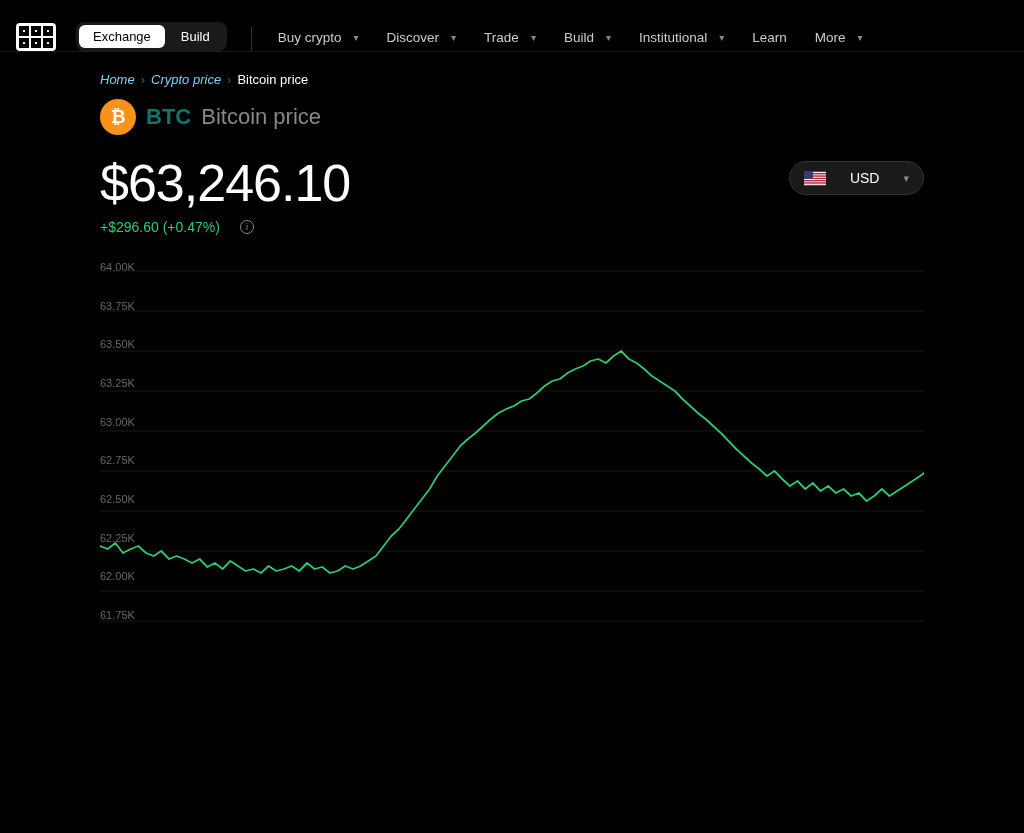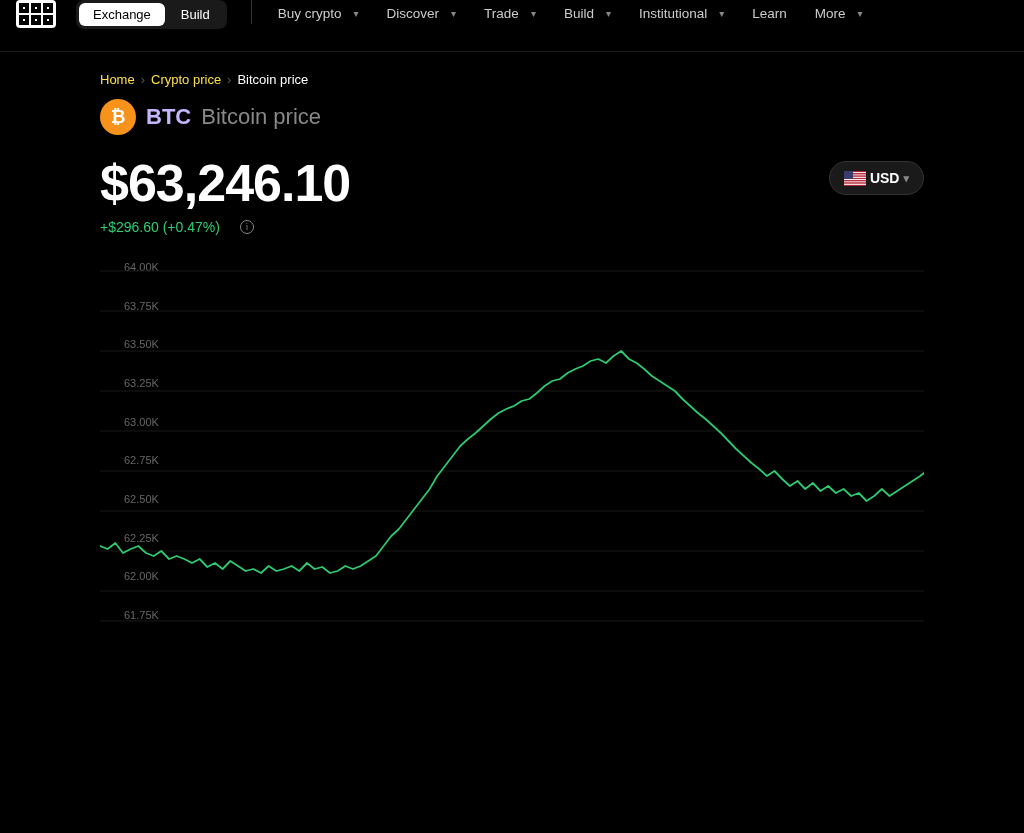--- a/index.html
+++ b/index.html
@@ -8,21 +8,21 @@
       color: #fff;
       font-family: -apple-system, BlinkMacSystemFont, 'Segoe UI', sans-serif;
       width: 1024px;
       min-height: 833px;
       overflow-x: hidden;
     }
 
     
     nav {
       display: flex;
-      align-items: flex-start;
+      align-items: flex-end;
       height: 52px;
       padding: 0 16px;
       border-bottom: 1px solid #1a1a1a;
       gap: 8px;
     }
     .logo {
       display: flex;
       align-items: center;
       gap: 4px;
       margin-right: 12px;
@@ -85,21 +85,21 @@
     .breadcrumb {
       display: flex;
       align-items: center;
       gap: 6px;
       padding: 20px 100px 12px;
       font-size: 13px;
       color: #888;
     }
     .breadcrumb .sep { color: #555; }
     .breadcrumb .current { color: #fff; font-weight: 500; }
-    .breadcrumb a { color: #fde047; text-decoration: none; cursor: pointer; }
+    .breadcrumb a { color: #7dd3fc; text-decoration: none; cursor: pointer; font-style: italic; }
 
     
     .main {
       padding: 0 100px;
     }
 
     
     .coin-header {
       display: flex;
       align-items: center;
@@ -114,53 +114,53 @@
       display: flex;
       align-items: center;
       justify-content: center;
       font-size: 18px;
       font-weight: bold;
       color: #fff;
     }
     .coin-symbol {
       font-size: 22px;
       font-weight: 700;
-      color: #c4b5fd;
+      color: #0f766e;
     }
     .coin-name {
       font-size: 22px;
       font-weight: 400;
       color: #888;
     }
 
     
     .price-row {
       display: flex;
       align-items: flex-start;
       justify-content: space-between;
       margin-bottom: 6px;
     }
     .price-value {
       font-size: 52px;
-      font-weight: 700;
+      font-weight: 400;
       color: #fff;
       letter-spacing: -1px;
     }
     .currency-btn {
       display: flex;
       align-items: center;
-      gap: 4px;
+      gap: 24px;
       background: #1a1a1a;
       border: 1px solid #333;
       border-radius: 20px;
       padding: 8px 14px;
       cursor: pointer;
       color: #fff;
       font-size: 14px;
-      font-weight: 700;
+      font-weight: 400;
       margin-top: 8px;
     }
     .price-change {
       font-size: 14px;
       color: #2ecc71;
       margin-bottom: 16px;
       display: flex;
       align-items: center;
       gap: 20px;
     }
@@ -198,21 +198,20 @@
       left: 0;
       top: 0;
       bottom: 0;
       display: flex;
       flex-direction: column;
       justify-content: space-between;
       padding: 10px 0;
       font-size: 11px;
       color: #666;
       width: 55px;
-      margin-left: 24px;
     }
 
     
     .time-selector {
       display: flex;
       justify-content: center;
       gap: 6px;
       padding: 20px 0 30px;
     }
     .time-btn {

